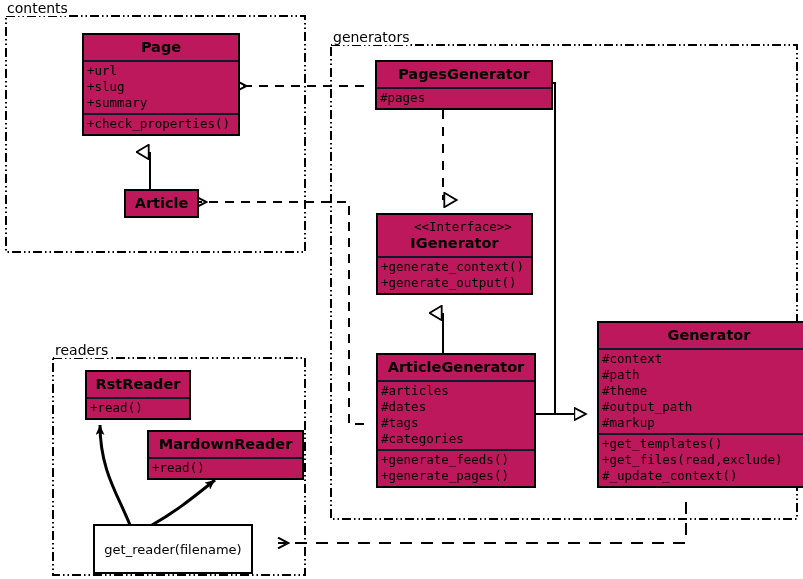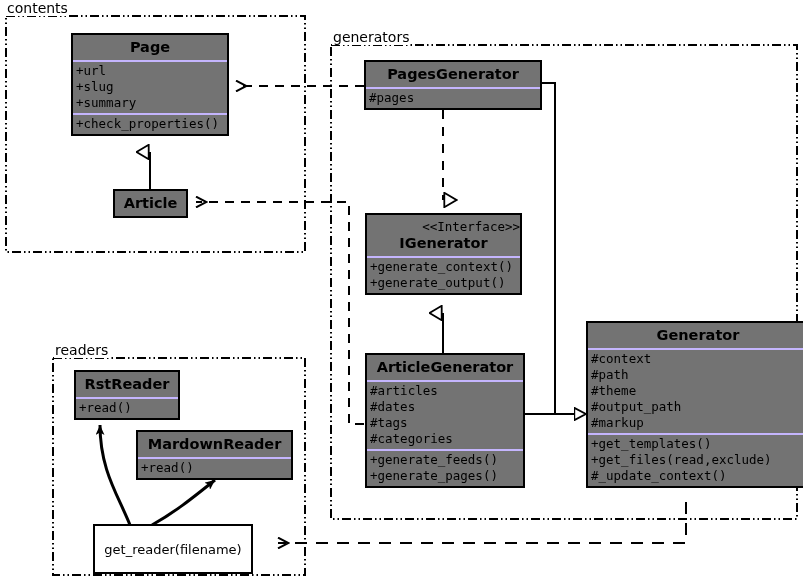--- a/index.html
+++ b/index.html
@@ -20,46 +20,48 @@
     background:#fff;
     line-height:16px;
     white-space:nowrap;
     z-index:4;
     padding:0 1px;
   }
 
   
   .umlbox{
     position:absolute;
-    background:#737373;
+    background:#be185d;
     border:2px solid #000;
     box-sizing:border-box;
     z-index:3;
+    margin-left:11px;
   }
   .uml-title{
     font-family:"DejaVu Sans", sans-serif;
     font-weight:bold;
     font-size:14.5px;
     text-align:center;
     padding:4px 6px 4px 6px;
     line-height:17px;
     color:#000;
     white-space:nowrap;
   }
   .uml-stereo{
     font-family:"DejaVu Sans Mono", monospace;
     font-weight:normal;
     font-size:12.5px;
-    text-align:right;
+    text-align:left;
     line-height:15px;
     color:#000;
     padding-top:4px;
+    padding-left:36px;
   }
   .uml-sec{
-    border-top:2px solid #c4b5fd;
+    border-top:2px solid #0f172a;
     padding:1px 2px 2px 3px;
   }
   .uml-item{
     font-family:"DejaVu Sans Mono", monospace;
     font-size:12.5px;
     line-height:16px;
     color:#000;
     white-space:nowrap;
   }
   .plainbox{

